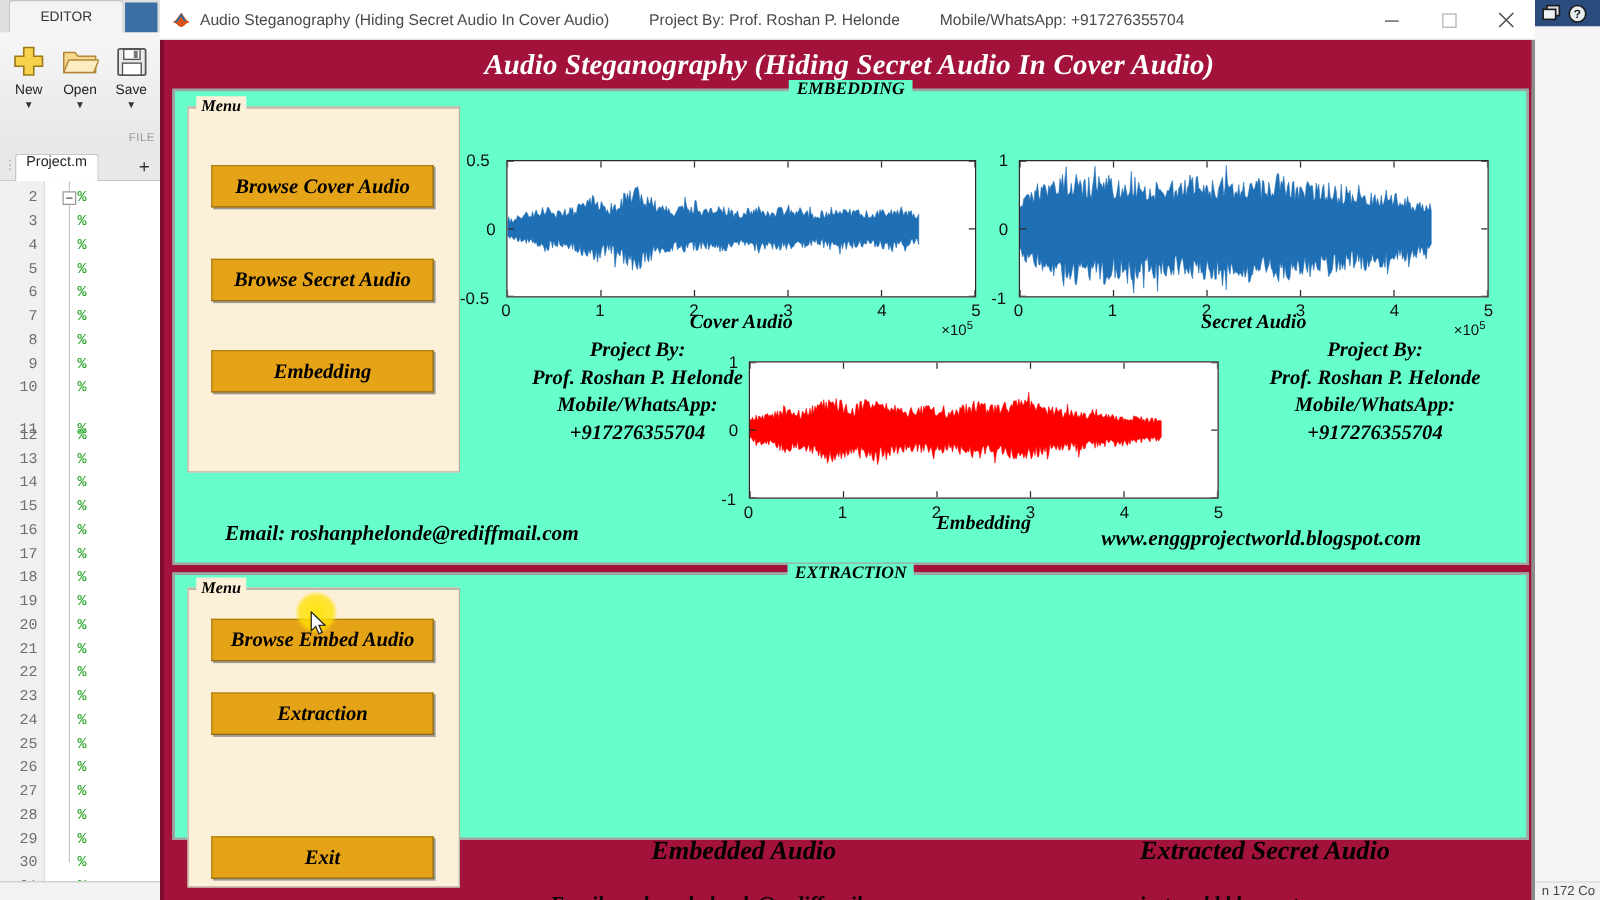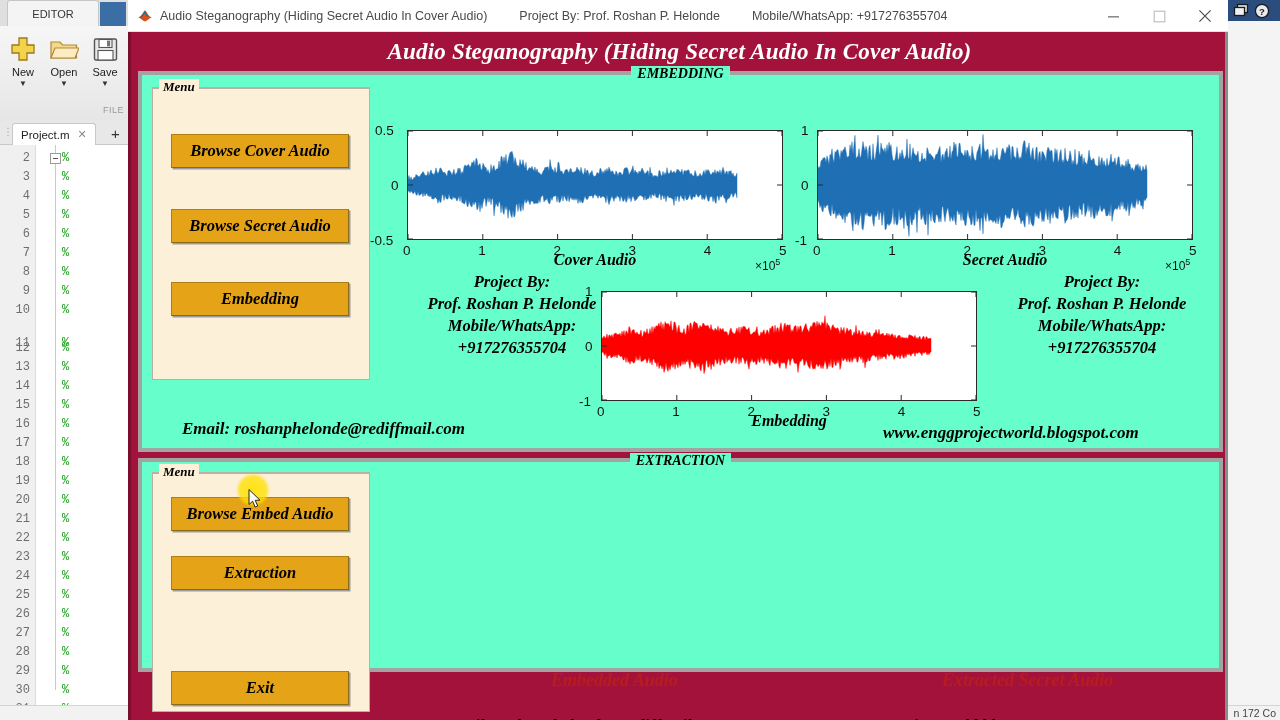--- a/index.html
+++ b/index.html
@@ -56,21 +56,21 @@
   .doctabbar {
     position: absolute; left: 0; top: 121px; width: 1280px; height: 24px;
     background: #e8e8e8; border-bottom: 1px solid #c8c8c8;
   }
   .doc-grip { position: absolute; left: 3px; top: 5px; font-size: 10px; color: #aaa; letter-spacing:1px;}
   .doctab {
     position: absolute; left: 12px; top: 2px; height: 22px; padding: 0 8px;
     background: #fff; border: 1px solid #c8c8c8; border-bottom: none;
     border-radius: 3px 3px 0 0;
     display: flex; align-items: center; gap: 8px;
-    font-size: 11.5px; color: #222;
+    font-size: 11.5px; color: #222; flex-direction: column;
   }
   .doctab-close { font-size: 11px; color: #8a8a8a; }
   .doctab-plus { position: absolute; left: 111px; top: 4px; font-size: 15px; color: #333; }
 
   
   .codearea {
     position: absolute; left: 0; top: 145px; width: 1280px; height: 560px;
     background: #ffffff;
   }
   .gutter {
@@ -167,21 +167,21 @@
   .app-header-title {
     color: #ffffff; font-family: "Liberation Serif", serif;
     font-style: italic; font-weight: bold; font-size: 23px;
     letter-spacing: .2px; white-space: nowrap;
   }
 
   
   .panel {
     position: absolute;
     background: #66FFCC;
-    border: 4px solid #a3a3a3;
+    border: 2px solid #a3a3a3;
   }
   .panel-embedding { left: 7px; top: 39px; width: 1085px; height: 381px; }
   .panel-extraction { left: 7px; top: 426px; width: 1085px; height: 214px; }
   .panel-title {
     position: absolute; top: -9px; left: 0; width: 100%;
     text-align: center; font-family: "Liberation Serif", serif;
     font-style: italic; font-weight: bold; font-size: 14px; color: #000;
   }
   .panel-title span { background: #66FFCC; padding: 0 6px; }
 
@@ -239,23 +239,22 @@
   }
   .foot-text {
     position: absolute;
     font-family: "Liberation Serif", serif;
     font-style: italic; font-weight: bold; font-size: 17px; color: #000;
     white-space: nowrap;
   }
   .label-static {
     position: absolute;
     font-family: "Liberation Serif", serif;
-    font-style: italic; font-weight: bold; font-size: 18px; color: #b91c1c;
+    font-style: italic; font-weight: bold; font-size: 21px; color: #000000;
     white-space: nowrap;
-    margin-left: 28px;
   }
 
   
   .cursor-glow {
     position: absolute; left: 236px; top: 473px; width: 34px; height: 34px;
     border-radius: 50%;
     background: radial-gradient(circle, rgba(255,225,0,.92) 0%, rgba(255,225,0,.75) 55%, rgba(255,225,0,0) 72%);
     pointer-events: none;
   }
   .cursor-arrow { position: absolute; left: 248px; top: 489px; pointer-events: none; }

